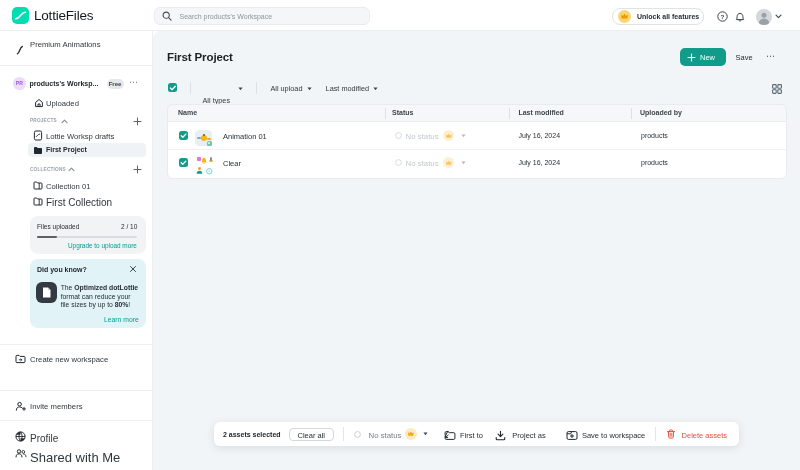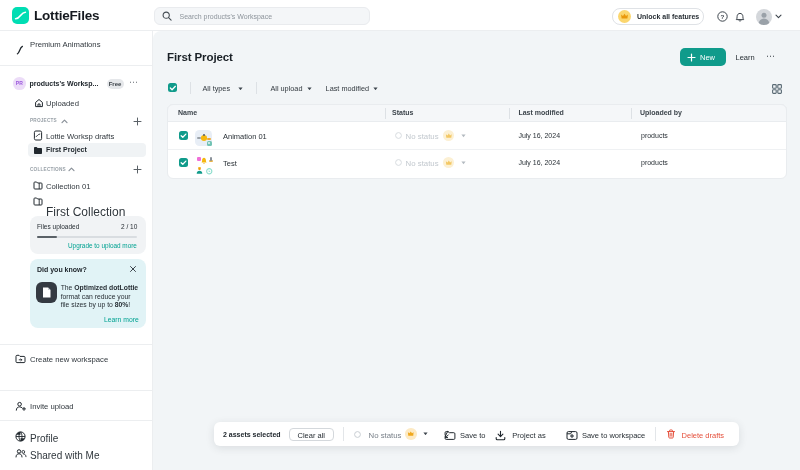--- a/index.html
+++ b/index.html
@@ -13,21 +13,21 @@
 
 <div class="abs" style="left:153px; top:31px; width:647px; height:439px; background:#f2f5f7; border-top-left-radius:8px;"></div>
 
 <div class="abs" style="left:0; top:0; width:800px; height:31px; background:#fff; border-bottom:1px solid #eceef0;"></div>
 
 <div class="abs" style="left:12px; top:7px; width:17px; height:17px; border-radius:5px; background:#00ddb3;">
   <svg width="17" height="17" viewBox="0 0 17 17">
       <path d="M3.6 11.8 C 8.4 11.8, 8.6 5.2, 13.4 5.2" stroke="#fff" stroke-width="1.6" fill="none" stroke-linecap="round"></path>
     </svg>
 </div>
-<div class="abs" style="left:34px; top:8.5px; font-size:13.5px; line-height:13.5px; font-weight:bold; color:#15191f; letter-spacing:-0.2px;">LottieFiles</div>
+<div class="abs" style="left:34px; top:8.5px; font-size:13.5px; line-height:13.5px; font-weight:normal; color:#15191f; letter-spacing:-0.2px;">LottieFiles</div>
 
 <div class="abs" style="left:154px; top:7px; width:216px; height:18px; background:#f4f6f8; border:1px solid #e9ebee; border-radius:6px;"></div>
 <svg class="abs" style="left:162px; top:11px;" width="10" height="10" viewBox="0 0 10 10">
     <circle cx="4.2" cy="4.2" r="3.1" stroke="#434b52" stroke-width="1.1" fill="none"></circle>
     <line x1="6.6" y1="6.6" x2="9.1" y2="9.1" stroke="#434b52" stroke-width="1.1" stroke-linecap="round"></line>
   </svg>
 <div class="abs" style="left:179.5px; top:12.5px; font-size:7px; color:#8d949b;">Search products's Workspace</div>
 
 <div class="abs" style="left:611.5px; top:7.5px; width:92.5px; height:17.7px; background:#fff; border:1px solid #dfe2e6; border-radius:8px;"></div>
 <div class="abs" style="left:618px; top:10px; width:13px; height:13px; border-radius:50%; background:#fbd66e;">
@@ -107,21 +107,21 @@
 <svg class="abs" style="left:33px; top:181px;" width="10" height="9" viewBox="0 0 10 9">
     <path d="M1 1.8 C1 1.3 1.4 1 1.8 1 L3.6 1 L4.6 2 L8.2 2 C8.7 2 9 2.3 9 2.8 L9 7.2 C9 7.7 8.7 8 8.2 8 L1.8 8 C1.4 8 1 7.7 1 7.2 Z" stroke="#21282e" stroke-width="1" fill="none"></path>
     <path d="M6.2 2 L6.2 8" stroke="#21282e" stroke-width="0.9"></path>
   </svg>
 <div class="abs" style="left:46px; top:181.5px; font-size:7.7px; color:#30373d;">Collection 01</div>
 
 <svg class="abs" style="left:33px; top:196.5px;" width="10" height="9" viewBox="0 0 10 9">
     <path d="M1 1.8 C1 1.3 1.4 1 1.8 1 L3.6 1 L4.6 2 L8.2 2 C8.7 2 9 2.3 9 2.8 L9 7.2 C9 7.7 8.7 8 8.2 8 L1.8 8 C1.4 8 1 7.7 1 7.2 Z" stroke="#21282e" stroke-width="1" fill="none"></path>
     <path d="M6.2 2 L6.2 8" stroke="#21282e" stroke-width="0.9"></path>
   </svg>
-<div class="abs" style="left:46px; top:197px; font-size:12px; color:#30373d;margin-top:8px;">First Collection</div>
+<div class="abs" style="left:46px; top:197px; font-size:10px; color:#30373d;">First Collection</div>
 
 <div class="abs" style="left:30px; top:216px; width:116px; height:38px; background:#f1f3f5; border-radius:8px;"></div>
 <div class="abs" style="left:37px; top:223px; font-size:6.5px; color:#272e34;">Files uploaded</div>
 <div class="abs" style="left:121px; top:223px; font-size:6.5px; color:#272e34;">2 / 10</div>
 <div class="abs" style="left:37px; top:235.5px; width:100px; height:2px; background:#d9dde1; border-radius:1px;"></div>
 <div class="abs" style="left:37px; top:235.5px; width:20px; height:2px; background:#5a6167; border-radius:1px;"></div>
 <div class="abs" style="left:68px; top:242px; font-size:6.4px; color:#00a292;">Upgrade to upload more</div>
 
 <div class="abs" style="left:30px; top:259px; width:116px; height:69px; background:#e1f3f6; border-radius:8px;"></div>
 <div class="abs" style="left:37px; top:265.5px; font-size:7px; font-weight:bold; color:#21282e;">Did you know?</div>
@@ -143,57 +143,57 @@
     <path d="M4.2 5.8 L6.8 5.8 M5.9 4.9 L6.8 5.8 L5.9 6.7" stroke="#21282e" stroke-width="0.9" fill="none" stroke-linecap="round" stroke-linejoin="round"></path>
   </svg>
 <div class="abs" style="left:30px; top:355px; font-size:7.7px; color:#30373d;">Create new workspace</div>
 
 <div class="abs" style="left:0; top:390px; width:152px; height:1px; background:#eceef0;"></div>
 <svg class="abs" style="left:15px; top:400.5px;" width="12" height="11" viewBox="0 0 12 11">
     <circle cx="4.6" cy="3.2" r="1.8" stroke="#21282e" stroke-width="1" fill="none"></circle>
     <path d="M1.3 9.2 C1.3 6.9 2.7 5.9 4.6 5.9 C5.6 5.9 6.5 6.2 7.1 6.8" stroke="#21282e" stroke-width="1" fill="none" stroke-linecap="round"></path>
     <path d="M9 6.4 L9 9.4 M7.5 7.9 L10.5 7.9" stroke="#21282e" stroke-width="1" stroke-linecap="round"></path>
   </svg>
-<div class="abs" style="left:30px; top:402px; font-size:7.7px; color:#30373d;">Invite upload</div>
+<div class="abs" style="left:30px; top:402px; font-size:7.7px; color:#30373d;">Invite members</div>
 
 <div class="abs" style="left:0; top:420px; width:152px; height:1px; background:#eceef0;"></div>
 <svg class="abs" style="left:15px; top:431px;" width="11" height="11" viewBox="0 0 11 11">
     <circle cx="5.5" cy="5.5" r="4.6" stroke="#21282e" stroke-width="1" fill="none"></circle>
     <path d="M5.5 0.9 C3.5 2.4 3.5 8.6 5.5 10.1 M5.5 0.9 C7.5 2.4 7.5 8.6 5.5 10.1 M1 5.5 L10 5.5" stroke="#21282e" stroke-width="0.9" fill="none"></path>
     <path d="M5.5 0.9 A4.6 4.6 0 0 0 1.2 3.8 L5.5 3.8 Z" fill="#21282e"></path>
     <path d="M5.5 10.1 A4.6 4.6 0 0 0 9.8 7.2 L5.5 7.2 Z" fill="#21282e"></path>
   </svg>
 <div class="abs" style="left:30px; top:432.5px; font-size:10px; color:#30373d;">Profile</div>
 
 <svg class="abs" style="left:15px; top:448px;" width="12" height="11" viewBox="0 0 12 11">
     <circle cx="4" cy="3.4" r="1.7" stroke="#21282e" stroke-width="1" fill="none"></circle>
     <circle cx="8.3" cy="3.9" r="1.4" stroke="#21282e" stroke-width="0.9" fill="none"></circle>
     <path d="M1 9 C1 6.8 2.3 5.8 4 5.8 C5.7 5.8 7 6.8 7 9" stroke="#21282e" stroke-width="1" fill="none" stroke-linecap="round"></path>
     <path d="M8.6 6 C10 6.1 11 7 11 8.7" stroke="#21282e" stroke-width="0.9" fill="none" stroke-linecap="round"></path>
   </svg>
-<div class="abs" style="left:30px; top:449.5px; font-size:10px; color:#30373d;">Shared with Me</div>
+<div class="abs" style="left:30px; top:449.5px; font-size:13px; color:#30373d;">Shared with Me</div>
 
 <div class="abs" style="left:167px; top:51px; font-size:11.5px; line-height:12px; font-weight:bold; color:#1a2026; letter-spacing:-0.1px;">First Project</div>
 
 <div class="abs" style="left:680px; top:48px; width:46px; height:18px; background:#109b8b; border-radius:5px;"></div>
 <svg class="abs" style="left:687px; top:52.5px;" width="9" height="9" viewBox="0 0 9 9">
     <path d="M4.5 1 L4.5 8 M1 4.5 L8 4.5" stroke="#fff" stroke-width="1.2" stroke-linecap="round"></path>
   </svg>
 <div class="abs" style="left:700px; top:53px; font-size:7.5px; color:#fff;">New</div>
 
-<div class="abs" style="left:735.5px; top:53px; font-size:7.5px; color:#272e34;">Learn</div>
+<div class="abs" style="left:735.5px; top:53px; font-size:7.5px; color:#272e34;">Save</div>
 <div class="abs" style="left:766px; top:50.5px; font-size:9px; color:#272e34; letter-spacing:1.2px;">⋯</div>
 
 <div class="abs" style="left:167.5px; top:82.5px; width:9.7px; height:9.7px; background:#109b8b; border-radius:2.5px;">
   <svg width="9.7" height="9.7" viewBox="0 0 10 10">
       <path d="M2.4 5.2 L4.2 7 L7.6 3.4" stroke="#fff" stroke-width="1.3" fill="none" stroke-linecap="round" stroke-linejoin="round"></path>
     </svg>
 </div>
 <div class="abs" style="left:190px; top:82px; width:1px; height:12px; background:#dde1e5;"></div>
-<div class="abs" style="left:202.5px; top:84px; font-size:7.3px; color:#32393f;text-align:center;">All types</div>
+<div class="abs" style="left:202.5px; top:96px; font-size:7.3px; color:#32393f;text-align:center;">All types</div>
 <svg class="abs" style="left:238px; top:86.5px;" width="5" height="3.6" viewBox="0 0 10 7.2">
     <path d="M0.8 1 L9.2 1 L5 6.4 Z" fill="#3e464e"></path>
   </svg>
 <div class="abs" style="left:256px; top:82px; width:1px; height:12px; background:#dde1e5;"></div>
 <div class="abs" style="left:270.4px; top:84px; font-size:7.3px; color:#32393f;">All upload</div>
 <svg class="abs" style="left:306.5px; top:86.5px;" width="5" height="3.6" viewBox="0 0 10 7.2">
     <path d="M0.8 1 L9.2 1 L5 6.4 Z" fill="#3e464e"></path>
   </svg>
 <div class="abs" style="left:325.6px; top:84px; font-size:7.3px; color:#32393f;">Last modified</div>
 <svg class="abs" style="left:373px; top:86.5px;" width="5" height="3.6" viewBox="0 0 10 7.2">
@@ -262,21 +262,21 @@
 <div class="abs" style="left:210px; top:156.5px; width:1.5px; height:4px; background:#8a9199; border-radius:1px;"></div>
 <svg class="abs" style="left:196.3px; top:167.3px;" width="7" height="7" viewBox="0 0 8 8">
     <circle cx="4" cy="2" r="1.5" fill="#e9980c"></circle>
     <rect x="2.6" y="0.2" width="2.8" height="1.2" fill="#f5b70f"></rect>
     <path d="M0.8 7.6 C0.8 5.2 2.2 4.2 4 4.2 C5.8 4.2 7.2 5.2 7.2 7.6 Z" fill="#109b8b"></path>
   </svg>
 <svg class="abs" style="left:206px; top:168.2px;" width="6.5" height="6.5" viewBox="0 0 7 7">
     <circle cx="3.5" cy="3.5" r="2.8" stroke="#8fdece" stroke-width="1.2" fill="none"></circle>
     <path d="M2.9 2.4 L4.9 3.5 L2.9 4.6 Z" fill="#8fdece"></path>
   </svg>
-<div class="abs" style="left:223px; top:158.5px; font-size:7.5px; color:#2a3137;">Test</div>
+<div class="abs" style="left:223px; top:158.5px; font-size:7.5px; color:#2a3137;">Clear</div>
 <svg class="abs" style="left:394.5px; top:159px;" width="7" height="7" viewBox="0 0 7 7">
     <circle cx="3.5" cy="3.5" r="2.9" stroke="#d7dbdf" stroke-width="1" fill="none"></circle>
   </svg>
 <div class="abs" style="left:405.6px; top:159px; font-size:7.8px; color:#c2c8ce;">No status</div>
 <div class="abs" style="left:442.8px; top:156.7px; width:11.6px; height:11.6px; border-radius:50%; background:#fcf0d3;">
   <svg width="11.6" height="11.6" viewBox="0 0 12 12">
       <path d="M3.4 8 L3 4.4 L4.7 5.6 L6 3.6 L7.3 5.6 L9 4.4 L8.6 8 Z" fill="#f3c763"></path>
     </svg>
 </div>
 <svg class="abs" style="left:461px; top:161px;" width="5" height="3.6" viewBox="0 0 10 7.2">
@@ -299,30 +299,30 @@
       <path d="M3.1 7.3 L2.8 4 L4.3 5.1 L5.5 3.3 L6.7 5.1 L8.2 4 L7.9 7.3 Z" fill="#f0a81c"></path>
     </svg>
 </div>
 <svg class="abs" style="left:423px; top:431.5px;" width="5" height="3.6" viewBox="0 0 10 7.2">
     <path d="M0.8 1 L9.2 1 L5 6.4 Z" fill="#3e464e"></path>
   </svg>
 <svg class="abs" style="left:443.6px; top:430px;" width="12" height="11" viewBox="0 0 12 11">
     <path d="M4 1.6 L2.2 1.6 C1.5 1.6 1.1 2 1.1 2.7 L1.1 5 M1.1 7 L1.1 8.3 C1.1 9 1.5 9.4 2.2 9.4 L9.8 9.4 C10.5 9.4 10.9 9 10.9 8.3 L10.9 3.8 C10.9 3.1 10.5 2.7 9.8 2.7 L5.4 2.7 L4 1.6 Z" stroke="#21282e" stroke-width="1" fill="none" stroke-linecap="round" stroke-linejoin="round"></path>
     <path d="M4.3 4.9 L1.6 7.6 M1.6 5.6 L1.6 7.6 L3.6 7.6" stroke="#21282e" stroke-width="1" fill="none" stroke-linecap="round" stroke-linejoin="round"></path>
   </svg>
-<div class="abs" style="left:460px; top:430.5px; font-size:7.5px; color:#272e34;">Save to</div>
+<div class="abs" style="left:460px; top:430.5px; font-size:7.5px; color:#272e34;">First to</div>
 <svg class="abs" style="left:495px; top:429.5px;" width="11" height="11" viewBox="0 0 11 11">
     <path d="M5.5 1.2 L5.5 6.4 M3.1 4.2 L5.5 6.6 L7.9 4.2" stroke="#21282e" stroke-width="1.1" fill="none" stroke-linecap="round" stroke-linejoin="round"></path>
     <path d="M1.2 7.6 L1.2 8.8 C1.2 9.4 1.6 9.8 2.2 9.8 L8.8 9.8 C9.4 9.8 9.8 9.4 9.8 8.8 L9.8 7.6" stroke="#21282e" stroke-width="1.1" fill="none" stroke-linecap="round"></path>
   </svg>
 <div class="abs" style="left:512.3px; top:430.5px; font-size:7.5px; color:#272e34;">Project as</div>
 <svg class="abs" style="left:566px; top:429.5px;" width="12" height="11" viewBox="0 0 12 11">
     <rect x="1" y="1.6" width="10" height="7.8" rx="1.4" stroke="#21282e" stroke-width="1" fill="none"></rect>
     <path d="M1 3.8 L4.6 3.8 L5.8 1.6" stroke="#21282e" stroke-width="1" fill="none"></path>
     <path d="M6 4.4 L6 7.6 M4.4 6 L7.6 6" stroke="#21282e" stroke-width="1" stroke-linecap="round"></path>
   </svg>
 <div class="abs" style="left:581.9px; top:430.5px; font-size:7.5px; color:#272e34;">Save to workspace</div>
 <div class="abs" style="left:654.5px; top:427px; width:1px; height:14px; background:#e3e6e9;"></div>
 <svg class="abs" style="left:666px; top:429px;" width="10" height="10" viewBox="0 0 10 10">
     <path d="M1.5 2.6 L8.5 2.6 M3.5 2.6 L3.5 1.6 C3.5 1.3 3.7 1 4.1 1 L5.9 1 C6.3 1 6.5 1.3 6.5 1.6 L6.5 2.6 M2.4 2.6 L2.8 8.3 C2.8 8.7 3.1 9 3.5 9 L6.5 9 C6.9 9 7.2 8.7 7.2 8.3 L7.6 2.6" stroke="#e5503c" stroke-width="1" fill="none" stroke-linecap="round"></path>
     <path d="M4.2 4.3 L4.2 7.2 M5.8 4.3 L5.8 7.2" stroke="#e5503c" stroke-width="0.9" stroke-linecap="round"></path>
   </svg>
-<div class="abs" style="left:681.6px; top:430.5px; font-size:7.5px; color:#e5503c;">Delete drafts</div>
+<div class="abs" style="left:681.6px; top:430.5px; font-size:7.5px; color:#e5503c;">Delete assets</div>
 
 </body></html>

